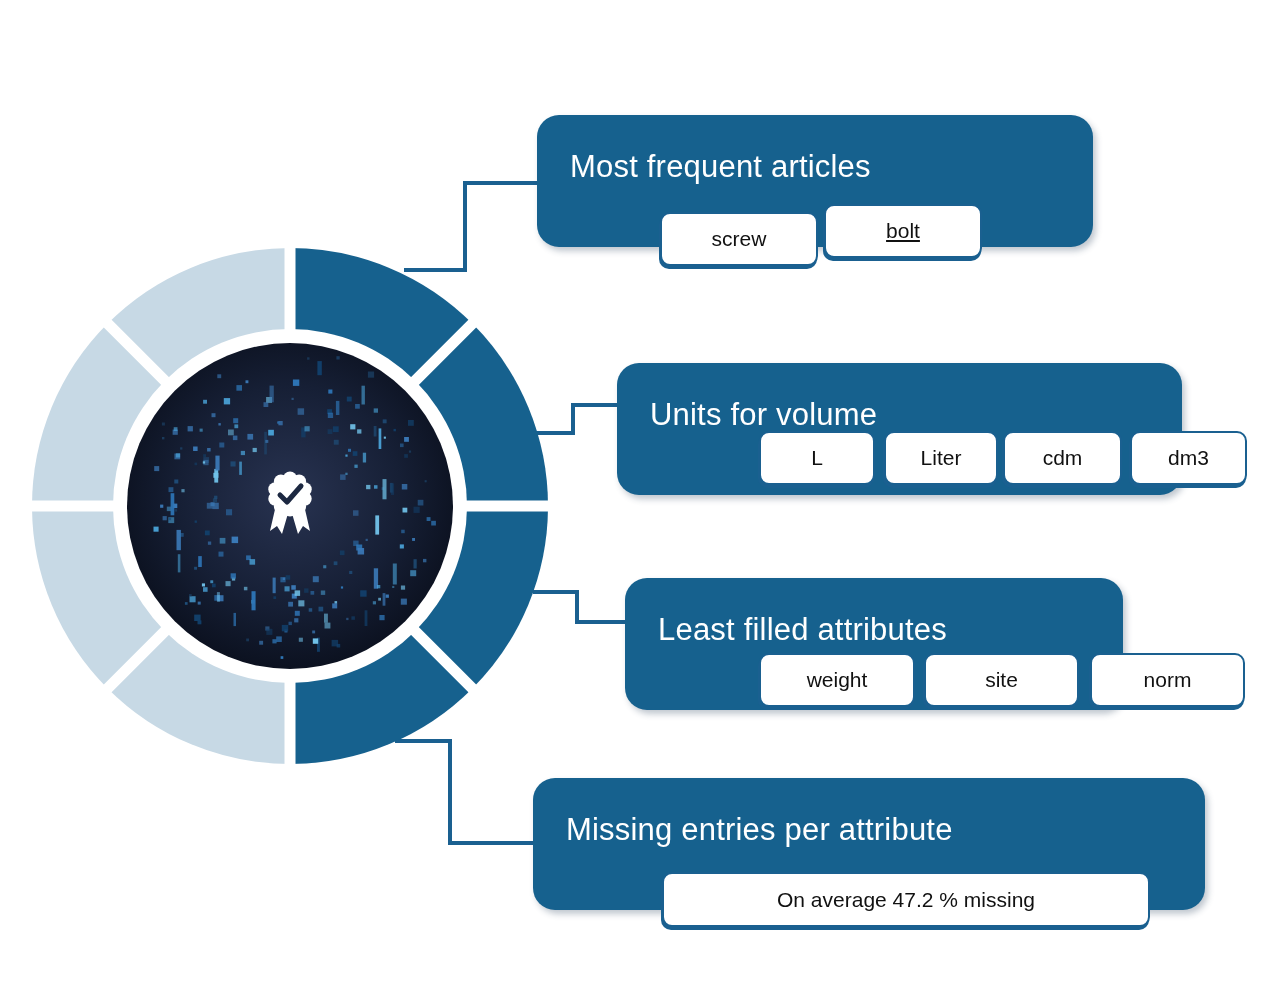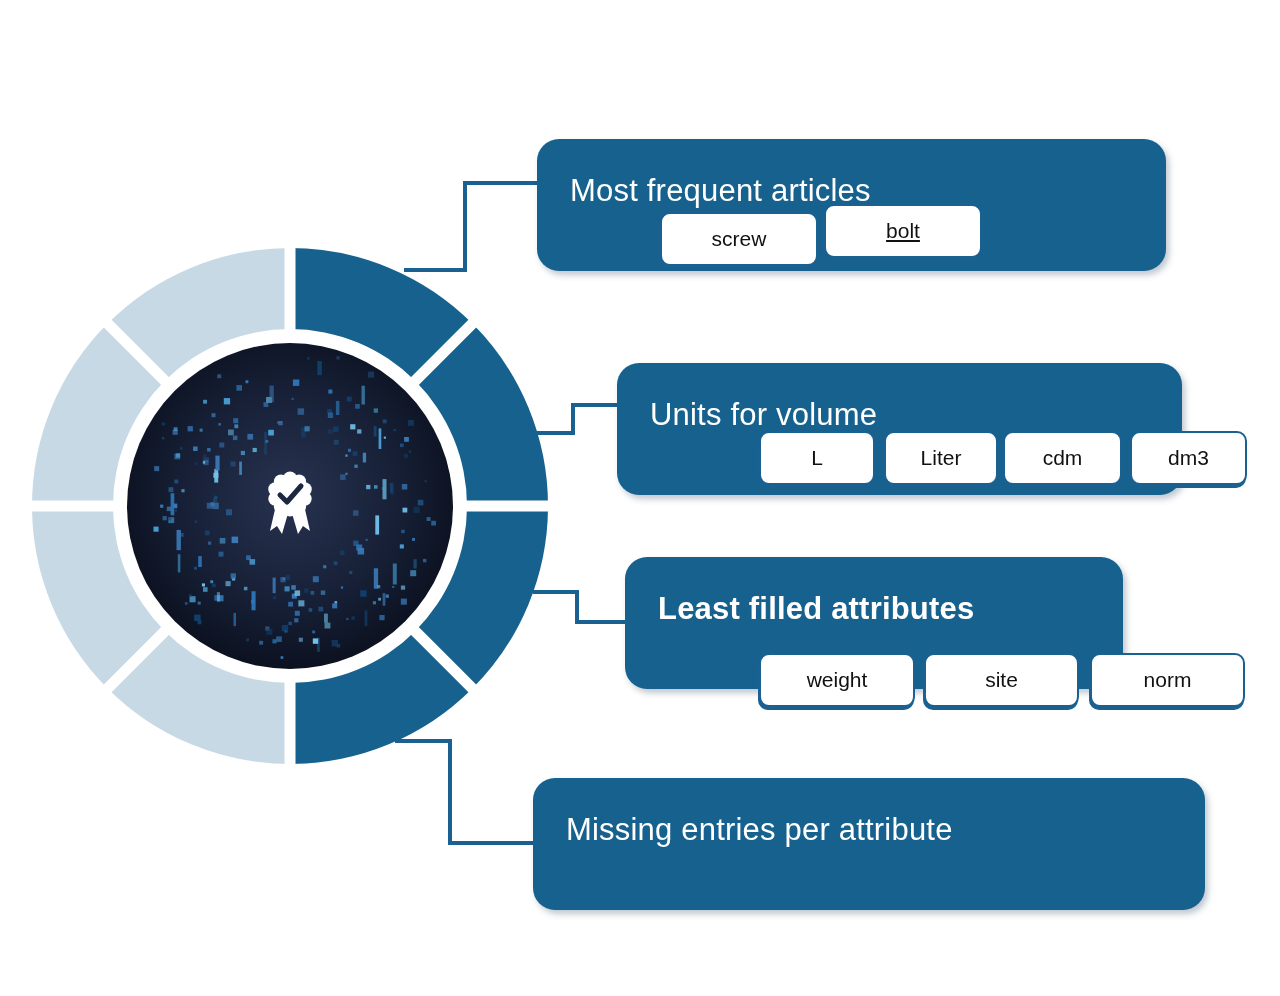--- a/index.html
+++ b/index.html
@@ -302,38 +302,39 @@
           <circle cx="-9.1" cy="12.5" r="7"></circle>
           <circle cx="-14.7" cy="4.8" r="7"></circle>
           <circle cx="-14.7" cy="-4.8" r="7"></circle>
           <circle cx="-9.1" cy="-12.5" r="7"></circle>
         </g>
       <circle cx="0" cy="0" r="18" fill="#ffffff"></circle>
       <path d="M -10 1 L -3 8 L 11 -8" fill="none" stroke="#1c2841" stroke-width="5" stroke-linecap="round" stroke-linejoin="round"></path>
     </g>
   </svg>
 
-  <div class="callout" style="left:537px;top:115px;width:629px;height:132px;margin-top:24px;">
+  <div class="callout" style="left:537px;top:115px;width:556px;height:132px;">
     <div class="callout-title">Most frequent articles</div>
   </div>
   <div class="tag" style="left:660px;top:212px;width:158px;height:54px;">screw</div>
   <div class="tag" style="left:824px;top:204px;width:158px;height:54px;text-decoration:underline;">bolt</div>
 
   <div class="callout" style="left:617px;top:335px;width:565px;height:132px;margin-top:28px;">
     <div class="callout-title">Units for volume</div>
   </div>
   <div class="tag" style="left:759px;top:431px;width:116px;height:54px;">L</div>
   <div class="tag" style="left:884px;top:431px;width:114px;height:54px;">Liter</div>
   <div class="tag" style="left:1003px;top:431px;width:119px;height:54px;">cdm</div>
   <div class="tag" style="left:1130px;top:431px;width:117px;height:54px;">dm3</div>
 
-  <div class="callout" style="left:625px;top:557px;width:498px;height:132px;font-weight:bold;">
+  <div class="callout" style="left:625px;top:578px;width:498px;height:132px;">
     <div class="callout-title">Least filled attributes</div>
   </div>
   <div class="tag" style="left:759px;top:653px;width:156px;height:54px;">weight</div>
   <div class="tag" style="left:1090px;top:653px;width:155px;height:54px;">norm</div>
   <div class="tag" style="left:924px;top:653px;width:155px;height:54px;">site</div>
 
   <div class="callout" style="left:533px;top:778px;width:672px;height:132px;">
     <div class="callout-title">Missing entries per attribute</div>
   </div>
+  <div class="tag" style="left:662px;top:872px;width:488px;height:55px;">On average 47.2 % missing</div>
 
 </div>
 
 </body></html>

